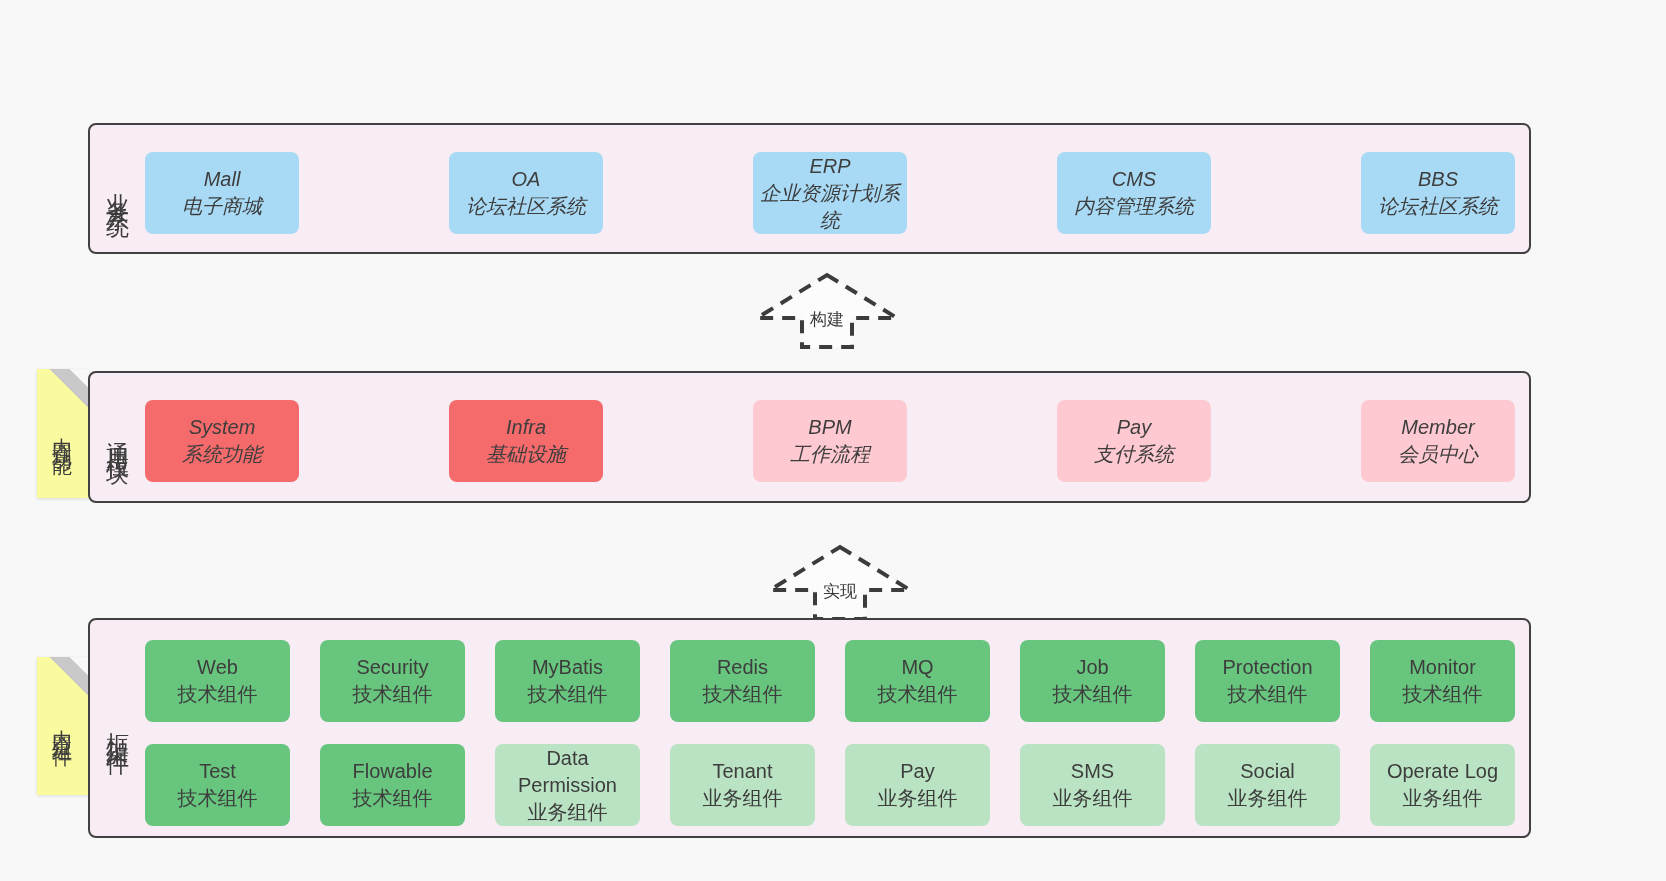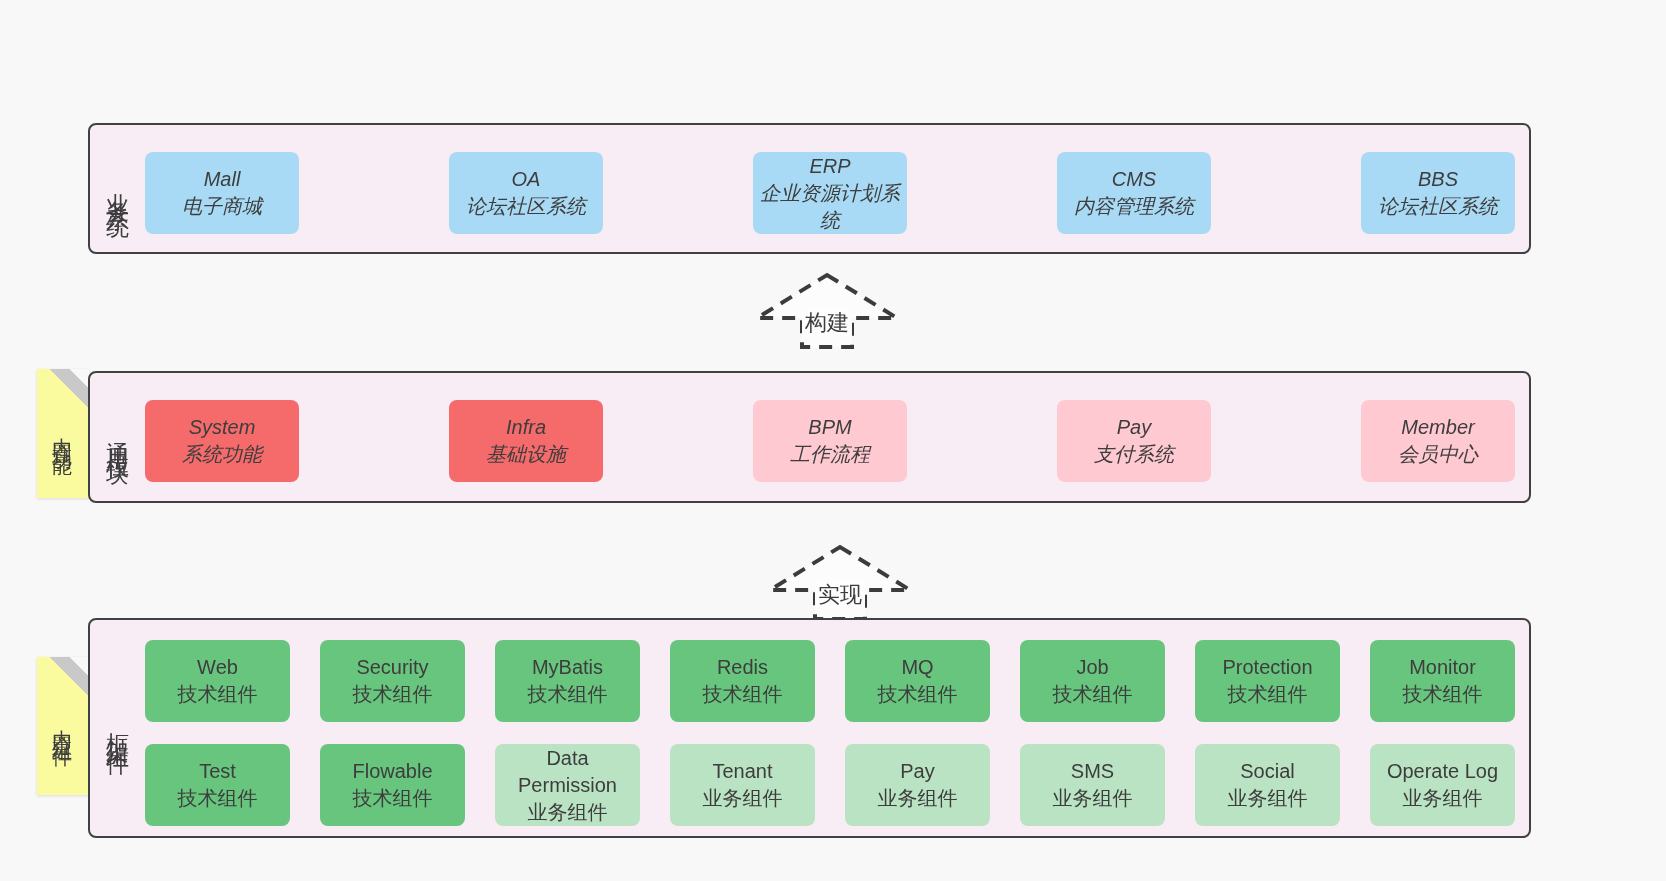--- a/index.html
+++ b/index.html
@@ -33,21 +33,21 @@
   .sticky{position:absolute;left:37px;width:52px;
         background:linear-gradient(225deg,var(--page-bg) 0 14px,var(--fold) 14px 28px,var(--yellow) 28px);
         box-shadow:0 1px 3px rgba(0,0,0,.12);
         display:flex;align-items:center;justify-content:center;}
   .sticky-text{writing-mode:vertical-lr;text-orientation:upright;font-size:20px;
         letter-spacing:6px;color:var(--text);white-space:nowrap;}
 
   .up-arrow{position:absolute;width:150px;height:78px;}
   .up-arrow svg{display:block;width:150px;height:78px;}
   .arrow-label{position:absolute;left:50%;top:36px;transform:translateX(-50%);
-        background:#fdfdfd;padding:0 3px;font-size:22px;color:var(--text);white-space:nowrap;}
+        background:#fdfdfd;padding:0 3px;font-size:17px;color:var(--text);white-space:nowrap;}
 </style>
 </head>
 <body>
 
 <div class="canvas">
 
   <div class="band" style="top:123px;height:131px;">
     <div class="band-label">业务系统</div>
     <div class="band-boxes" style="top:27px;height:82px;">
       <div class="box box-wide blue">

